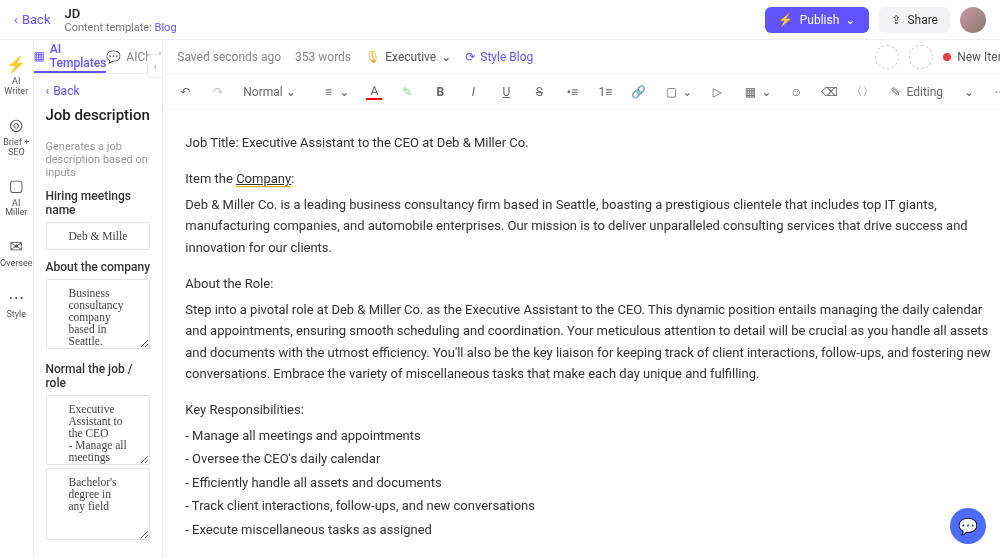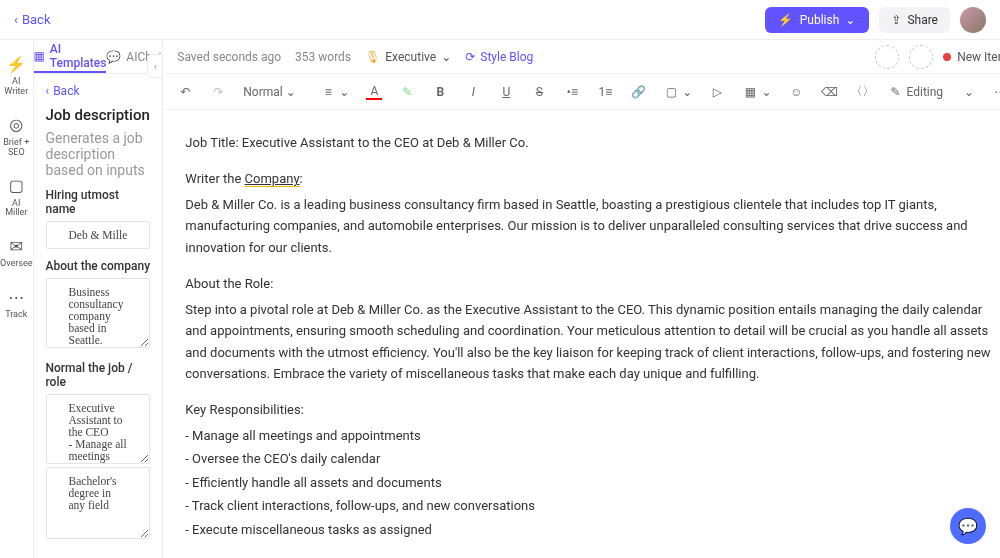--- a/index.html
+++ b/index.html
@@ -27,22 +27,22 @@
 .icon-item .lbl { font-size: 9px; color: #555; text-align: center; line-height: 1.1; }
 .icon-item.active .ic { color: #f5a623; }
 
 
 .template-panel { width: 230px; border-right: 1px solid #eee; display: flex; flex-direction: column; position: relative; }
 .tabs { display: flex; border-bottom: 1px solid #eee; height: 34px; }
 .tab { flex: 1; display: flex; align-items: center; justify-content: center; gap: 5px; font-size: 12px; color: #888; cursor: pointer; }
 .tab.active { color: #6153ff; border-bottom: 2px solid #6153ff; font-weight: 500; }
 .panel-body { padding: 10px 12px; overflow-y: auto; flex: 1; font-size: 12px; position: relative; }
 .panel-back { color: #6153ff; font-size: 12px; margin-bottom: 8px; display: flex; align-items: center; gap: 4px; cursor: pointer; }
-.panel-title { font-size: 15px; font-weight: 500; color: #222; margin-bottom: 6px; }
-.panel-desc { font-size: 14px; color: #999; margin-bottom: 6px; }
+.panel-title { font-size: 15px; font-weight: 500; color: #222; margin-bottom: 16px; }
+.panel-desc { font-size: 11px; color: #999; margin-bottom: 6px; }
 .field-label { font-size: 12px; font-weight: 500; color: #333; margin-bottom: 5px; margin-top: 10px; }
 .field-input, .field-textarea { width: 100%; border: 1px solid #e3e3e6; border-radius: 2px; padding: 7px 22px; font-size: 11.5px; color: #444; font-family: Liberation Serif, serif; resize: vertical; }
 .field-textarea { height: 70px; }
 .field-textarea.tall { height: 72px; }
 .collapse-btn { position: absolute; right: -1px; top: 14px; width: 16px; height: 24px; background: #fff; border: 1px solid #eee; border-radius: 4px 0 0 4px; display: flex; align-items: center; justify-content: center; font-size: 10px; color: #999; cursor: pointer; }
 
 
 .editor { flex: 1; display: flex; flex-direction: column; }
 .editor-top { height: 34px; display: flex; align-items: center; padding: 0 14px; gap: 14px; font-size: 12px; color: #888; border-bottom: 1px solid #f3f3f3; }
 .friendly { display: flex; align-items: center; gap: 5px; color: #555; }
@@ -72,20 +72,27 @@
 .panel-body::-webkit-scrollbar, .content::-webkit-scrollbar, textarea::-webkit-scrollbar { width: 6px; }
 .panel-body::-webkit-scrollbar-thumb, .content::-webkit-scrollbar-thumb, textarea::-webkit-scrollbar-thumb { background: #ddd; border-radius: 3px; }
 </style>
 </head>
 <body>
 
 <div class="top-header">
   <div class="back-btn">
     <span>‹</span>
     <span>Back</span>
+  </div>
+  <div class="title-area">
+    <div class="doc-title">JD</div>
+    <div class="subtitle">
+      <span>Content template:</span>
+      <span class="link">Blog</span>
+    </div>
   </div>
   <div class="top-right">
     <button class="publish-btn">
       <span>⚡</span>
       <span>Publish</span>
       <span>⌄</span>
     </button>
     <button class="share-btn">
       <span>⇪</span>
       <span>Share</span>
@@ -108,21 +115,21 @@
     <div class="icon-item">
       <div class="ic">▢</div>
       <div class="lbl">AI Miller</div>
     </div>
     <div class="icon-item">
       <div class="ic">✉</div>
       <div class="lbl">Oversee</div>
     </div>
     <div class="icon-item">
       <div class="ic">⋯</div>
-      <div class="lbl">Track</div>
+      <div class="lbl">Style</div>
     </div>
   </div>
 
   <div class="template-panel">
     <div class="collapse-btn">
       <span>‹</span>
     </div>
     <div class="tabs">
       <div class="tab active">
         <span>▦</span>
@@ -134,21 +141,21 @@
       </div>
     </div>
     <div class="panel-body">
       <div class="panel-back">
         <span>‹</span>
         <span>Back</span>
       </div>
       <div class="panel-title">Job description</div>
       <div class="panel-desc">Generates a job description based on inputs</div>
 
-      <div class="field-label">Hiring utmost name</div>
+      <div class="field-label">Hiring meetings name</div>
       <input class="field-input" value="Deb &amp; Miller Co." style="">
 
       <div class="field-label">About the company</div>
       <textarea class="field-textarea" style="">Business consultancy company based in Seattle. Clients include top IT giants, manufacturing companies, automobile companies</textarea>
 
       <div class="field-label">Normal the job / role</div>
       <textarea class="field-textarea" style="">Executive Assistant to the CEO
 - Manage all meetings and appointments
 - Manage the calendar on a daily</textarea>
 
@@ -253,21 +260,21 @@
         <div class="tb-item">
             <span class="tb-icon">⋯</span>
           </div>
       </div>
     </div>
 
     <div class="content">
       <p>Job Title: Executive Assistant to the CEO at Deb &amp; Miller Co.</p>
 
       <p class="section-label">
-        <span>Writer the </span><span class="underline-link">Company</span><span>:</span>
+        <span>Item the </span><span class="underline-link">Company</span><span>:</span>
       </p>
       <p>Deb &amp; Miller Co. is a leading business consultancy firm based in Seattle, boasting a prestigious clientele that includes top IT giants, manufacturing companies, and automobile enterprises. Our mission is to deliver unparalleled consulting services that drive success and innovation for our clients.</p>
 
       <p class="section-label">About the Role:</p>
       <p>Step into a pivotal role at Deb &amp; Miller Co. as the Executive Assistant to the CEO. This dynamic position entails managing the daily calendar and appointments, ensuring smooth scheduling and coordination. Your meticulous attention to detail will be crucial as you handle all assets and documents with the utmost efficiency. You'll also be the key liaison for keeping track of client interactions, follow-ups, and fostering new conversations. Embrace the variety of miscellaneous tasks that make each day unique and fulfilling.</p>
 
       <p class="section-label">Key Responsibilities:</p>
       <ul class="plain">
         <li>- Manage all meetings and appointments</li>
         <li>- Oversee the CEO's daily calendar</li>

